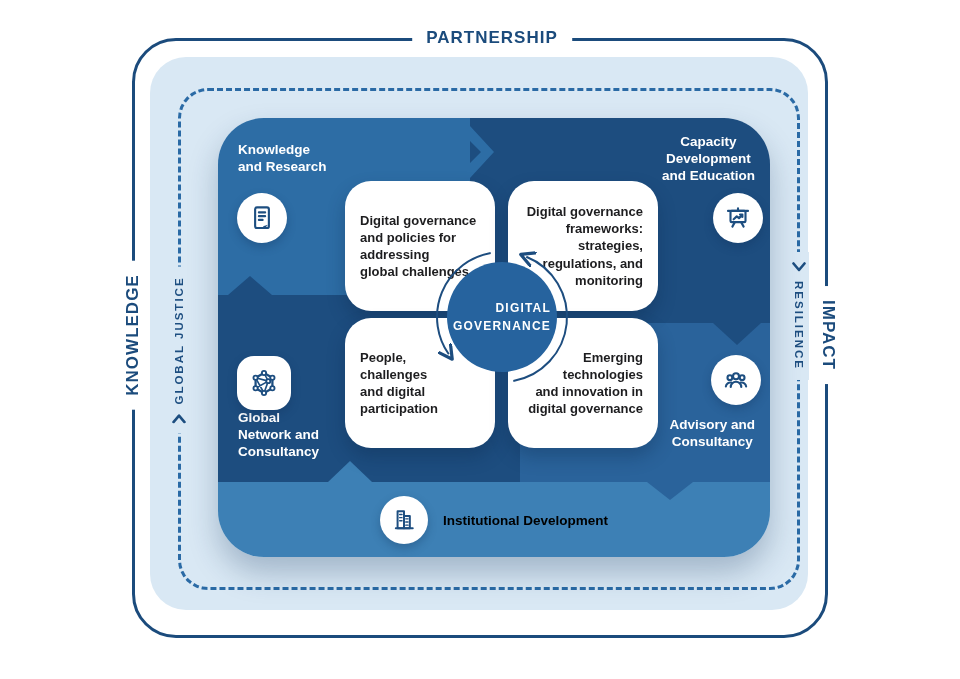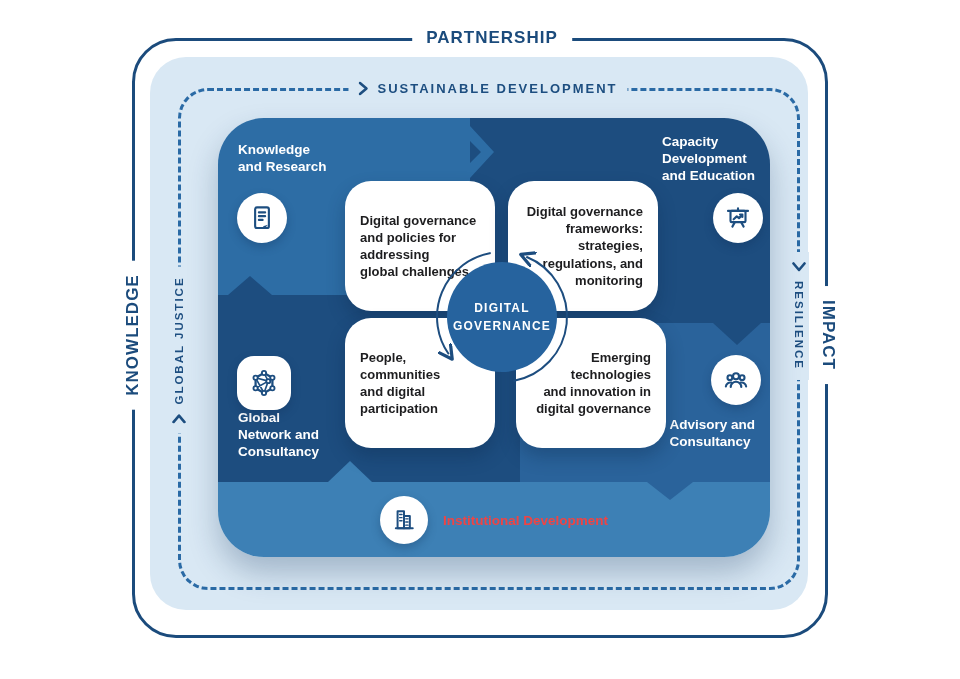--- a/index.html
+++ b/index.html
@@ -33,50 +33,50 @@
   .chev{flex:0 0 auto;}
   .chev path{fill:none;stroke:#1d4e80;stroke-width:2.6;stroke-linecap:round;stroke-linejoin:round;}
 
   
   .core{position:absolute;left:218px;top:118px;width:552px;height:439px;border-radius:46px;
         overflow:hidden;box-shadow:0 16px 30px rgba(20,55,95,.28);}
   .core svg.quads{position:absolute;left:0;top:0;}
 
   .q-label{position:absolute;color:#ffffff;font-weight:bold;font-size:13.5px;line-height:1.25;
            white-space:pre-line;}
-  .q-label.right{text-align:left;}
+  .q-label.right{text-align:center;}
 
   .icon-disc{position:absolute;background:#ffffff;border-radius:50%;display:flex;
              align-items:center;justify-content:center;box-shadow:0 4px 10px rgba(15,45,85,.30);}
   .icon-disc.squircle{border-radius:17px;}
   svg.icon path,svg.icon rect,svg.icon circle,svg.icon line{fill:none;stroke:#1d4e80;
         stroke-width:1.7;stroke-linecap:round;stroke-linejoin:round;}
   svg.icon .thin{stroke-width:1.2;}
   svg.icon .node{fill:#ffffff;stroke-width:1.4;}
   svg.icon .fill{fill:#1d4e80;stroke:none;}
 
   .card{position:absolute;width:150px;height:130px;background:#ffffff;border-radius:26px;
         box-shadow:0 9px 18px rgba(10,35,70,.30);display:flex;align-items:center;}
   .card-text{width:100%;font-weight:bold;font-size:13px;line-height:1.32;color:#1d1d1f;
              white-space:pre-line;}
   .card.tl .card-text,.card.bl .card-text{text-align:left;padding:0 8px 0 15px;}
   .card.tr .card-text,.card.br .card-text{text-align:right;padding:0 15px 0 8px;}
   .card.tl{left:127px;top:63px;}
   .card.tr{left:290px;top:63px;}
   .card.bl{left:127px;top:200px;}
-  .card.br{left:298px;top:200px;}
+  .card.br{left:290px;top:200px;}
 
   .hub{position:absolute;left:209px;top:124px;width:150px;height:150px;}
   .hub .arc{fill:none;stroke:#1d4d7f;stroke-width:2;}
   .hub-label{position:absolute;left:284px;top:199px;transform:translate(-50%,-50%);
-             color:#ffffff;font-weight:bold;font-size:12px;letter-spacing:1.2px;text-align:center;
+             color:#ffffff;font-weight:bold;font-size:12px;letter-spacing:1.2px;text-align:right;
              white-space:pre-line;line-height:1.5;}
 
   .band-label{position:absolute;left:225px;top:402px;transform:translateY(-50%);
-              color:#ef4444;font-weight:bold;font-size:13.5px;}
+              color:#000000;font-weight:bold;font-size:13.5px;}
 </style>
 </head>
 <body>
 
 <div class="canvas">
 
   <div class="outer-frame"></div>
   <div class="frame-label top">
     <span>PARTNERSHIP</span>
   </div>
@@ -84,26 +84,20 @@
     <span>KNOWLEDGE</span>
   </div>
   <div class="frame-label right">
     <span>IMPACT</span>
   </div>
 
   <div class="bg-light"></div>
 
   <div class="dashed-frame"></div>
 
-  <div class="flow-label top">
-    <svg class="chev" width="10" height="14" viewBox="0 0 10 14">
-        <path d="M1.5 1.5L8 7l-6.5 5.5"></path>
-      </svg>
-    <span>SUSTAINABLE DEVELOPMENT</span>
-  </div>
 
   <div class="flow-label left">
     <svg class="chev" width="10" height="14" viewBox="0 0 10 14">
         <path d="M1.5 1.5L8 7l-6.5 5.5"></path>
       </svg>
     <span>GLOBAL JUSTICE</span>
   </div>
 
   <div class="flow-label right">
     <svg class="chev" width="10" height="14" viewBox="0 0 10 14">
@@ -194,21 +188,21 @@
     </div>
     <div class="card tr">
       <div class="card-text">Digital governance
 frameworks:
 strategies,
 regulations, and
 monitoring</div>
     </div>
     <div class="card bl">
       <div class="card-text">People,
-communities
+challenges
 and digital
 participation</div>
     </div>
     <div class="card br">
       <div class="card-text">Emerging
 technologies
 and innovation in
 digital governance</div>
     </div>
 

